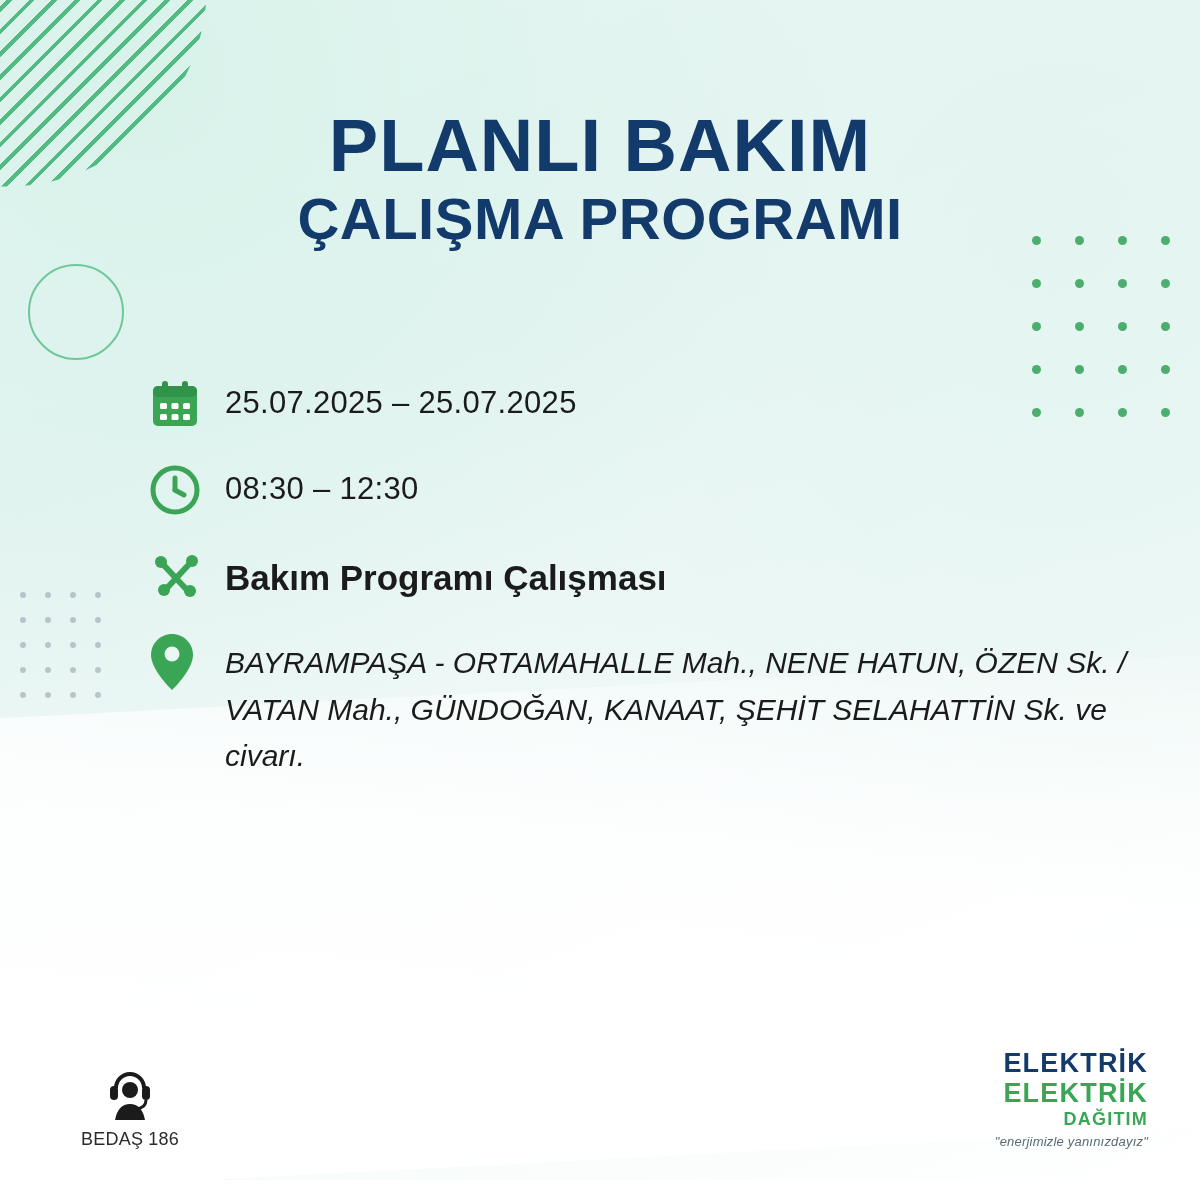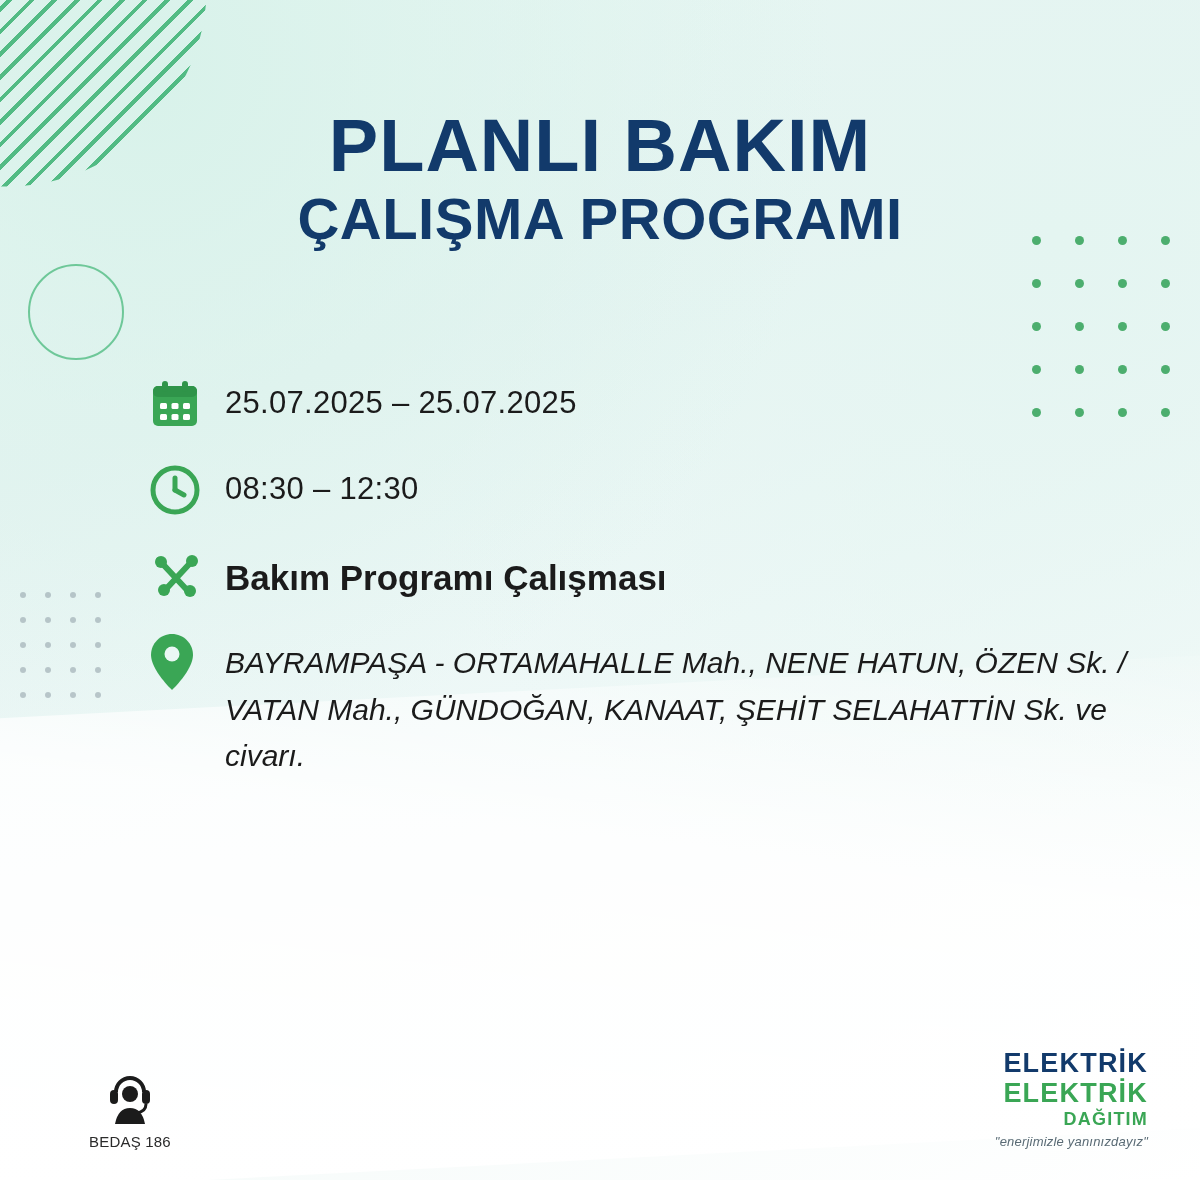--- a/index.html
+++ b/index.html
@@ -176,21 +176,21 @@
     text-align: center;
   }
   .contact .item .glyph {
     height: 62px;
     display: flex;
     align-items: flex-end;
     justify-content: center;
   }
   .contact .item .cap {
     margin-top: 9px;
-    font-size: 15px;
+    font-size: 18px;
     color: #2b2b2b;
     letter-spacing: 0.2px;
   }
 
   .brand {
     position: absolute;
     right: 52px;
     bottom: 10px;
     text-align: right;
     line-height: 1.0;

